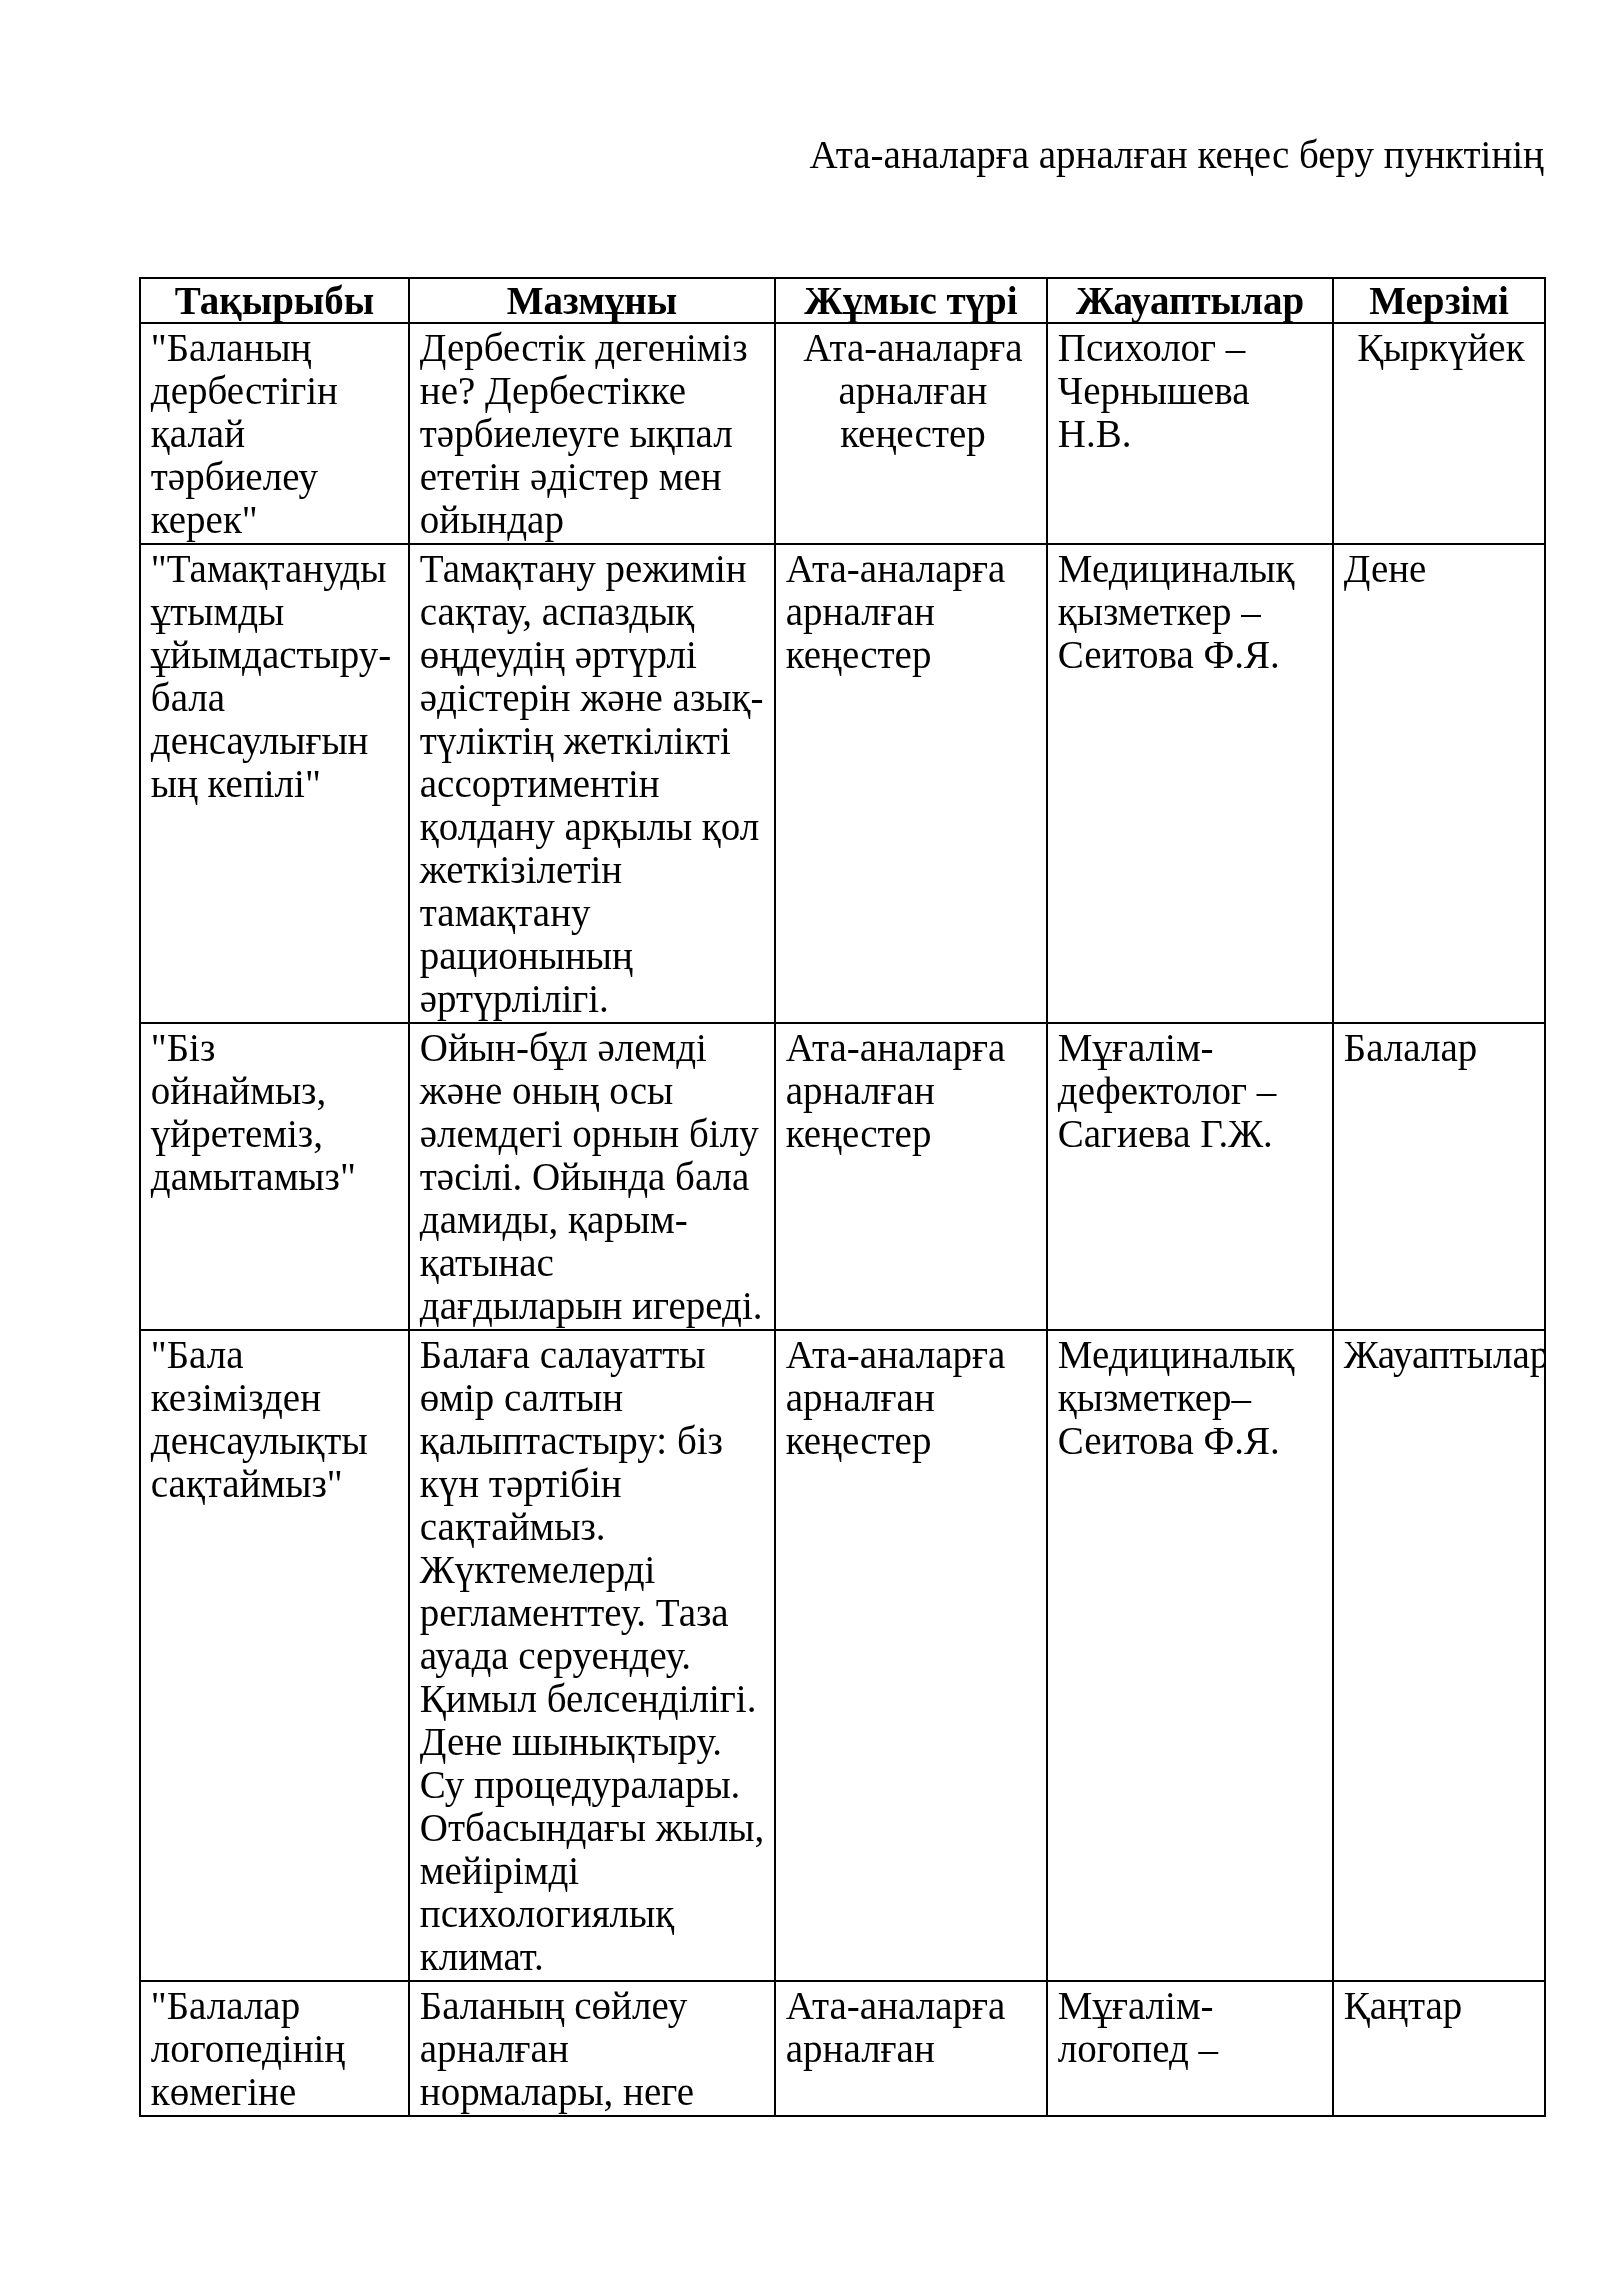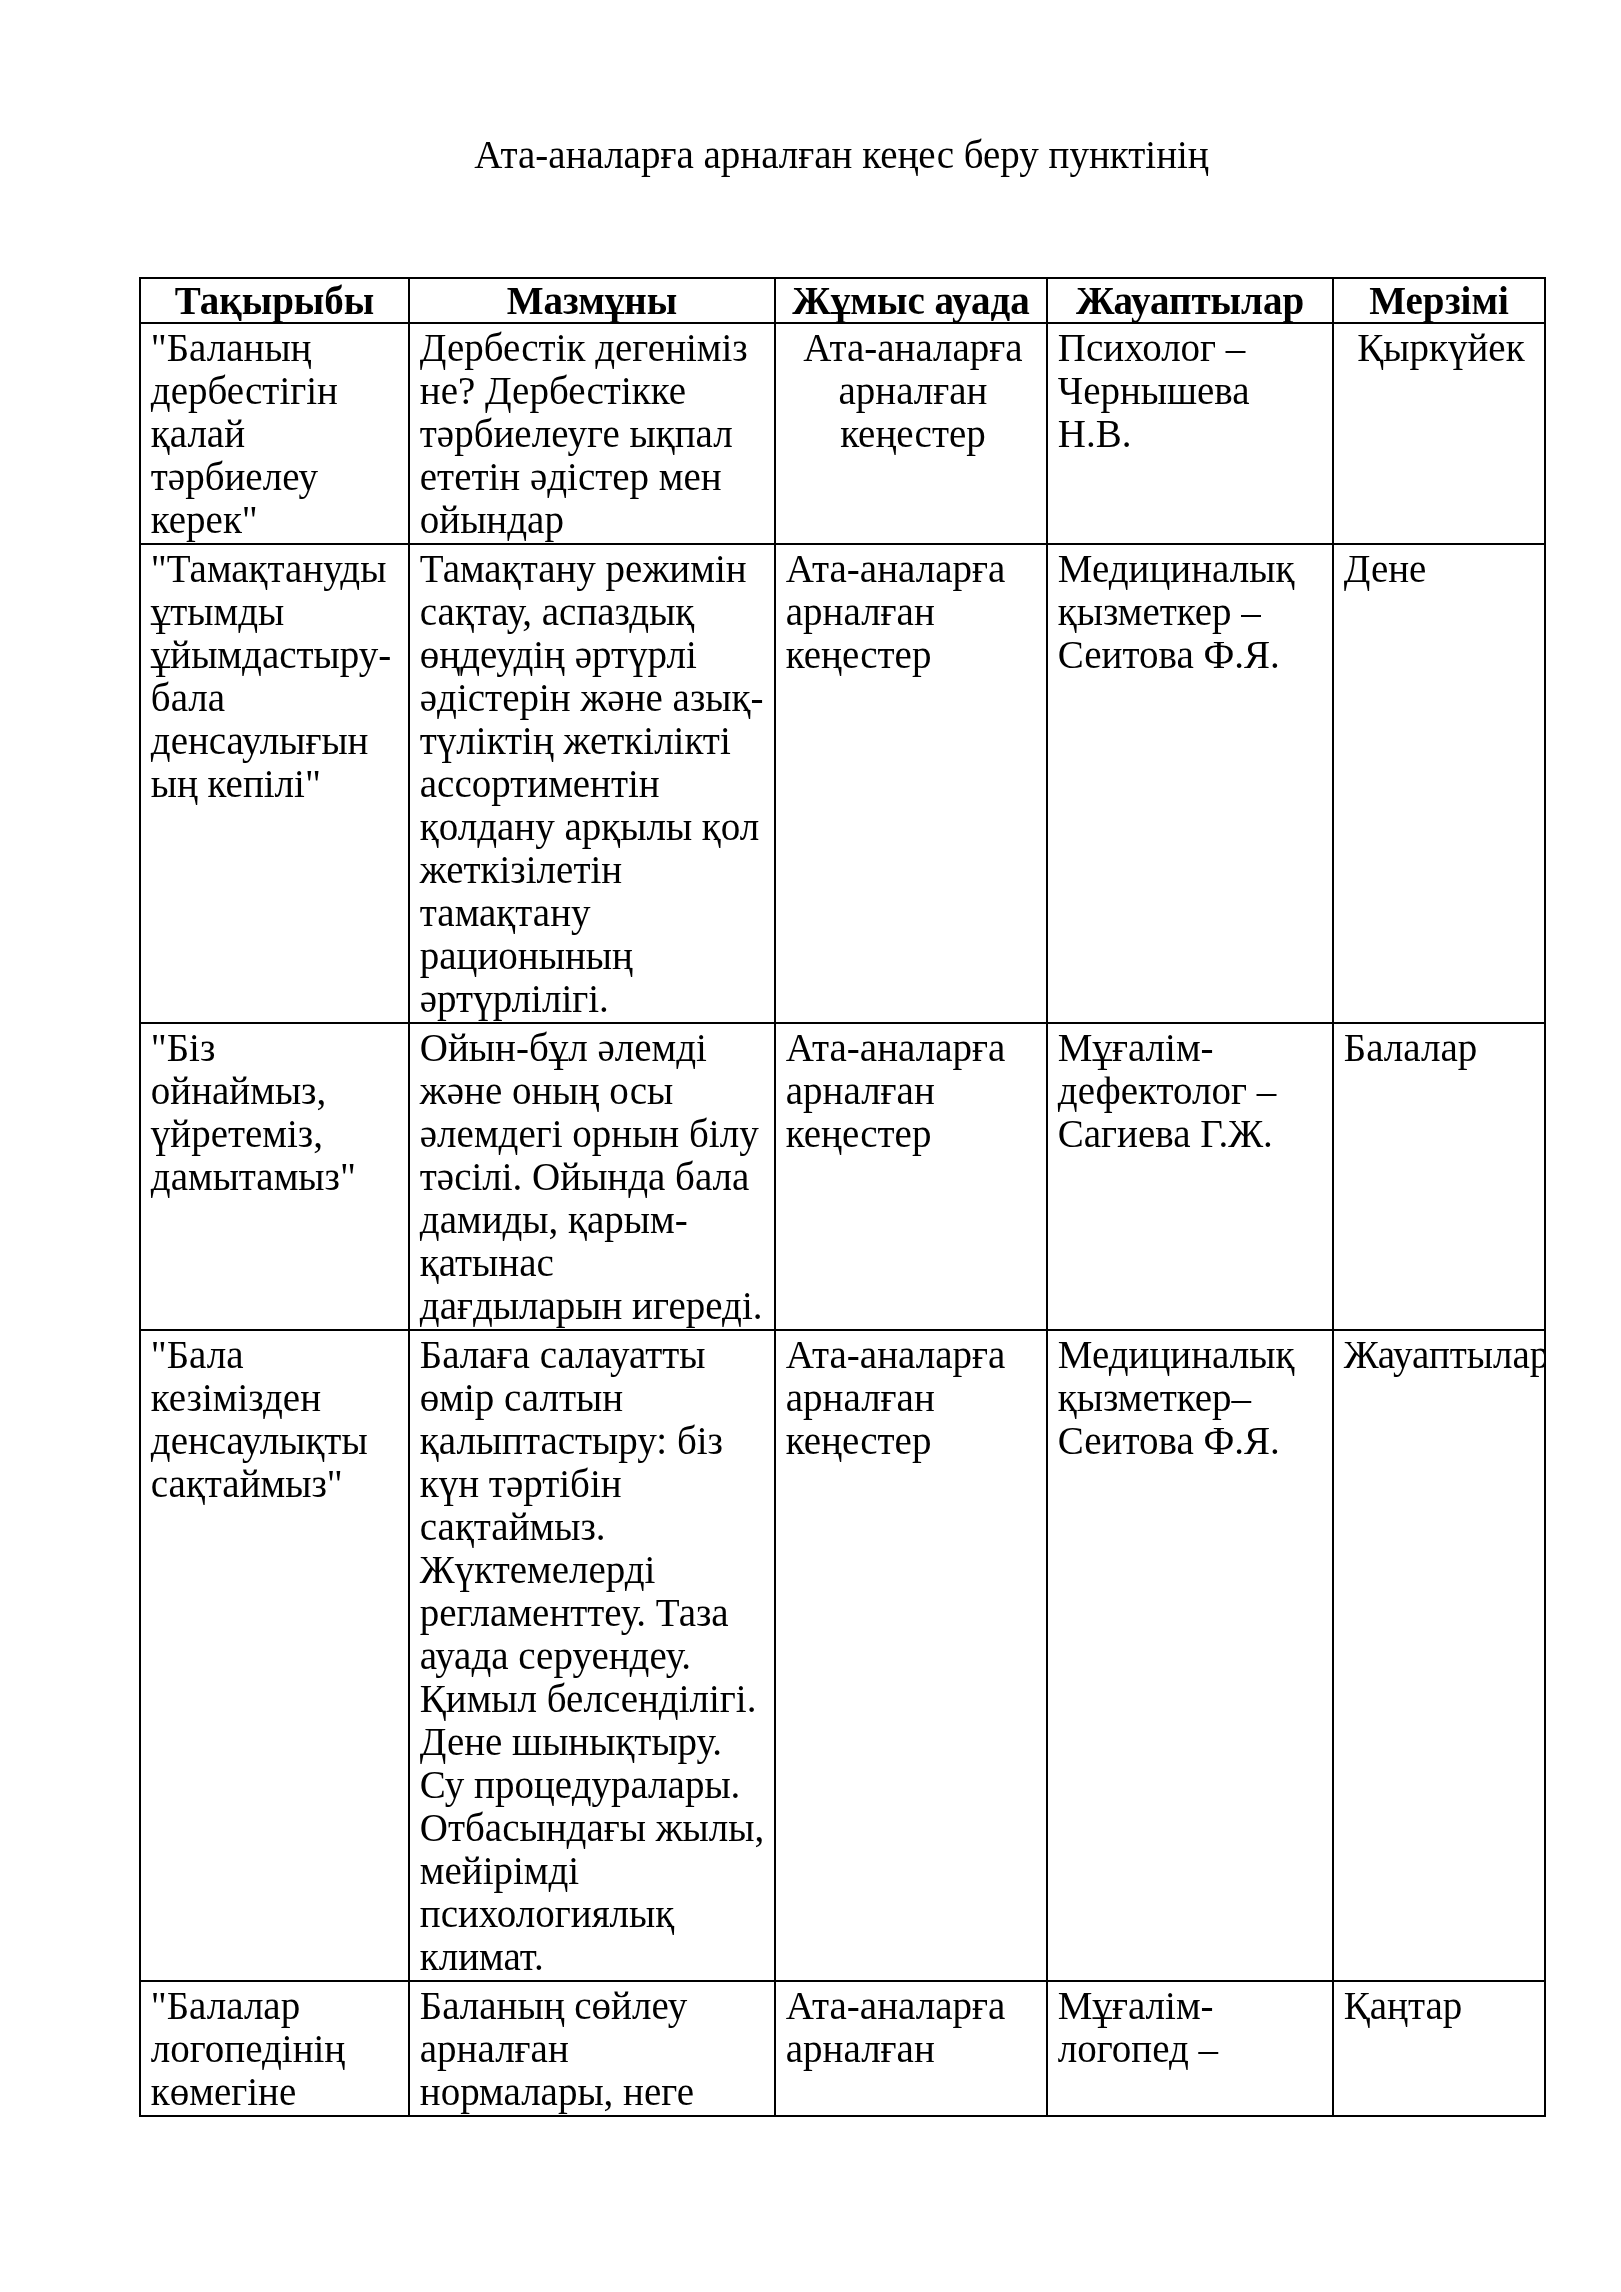--- a/index.html
+++ b/index.html
@@ -13,21 +13,21 @@
     height: 2293px;
     font-family: "Liberation Serif", serif;
     color: #000000;
     overflow: hidden;
   }
   .doc-title {
     position: absolute;
     left: 139px;
     top: 131px;
     width: 1405px;
-    text-align: center;
+    text-align: right;
     font-size: 39px;
     line-height: 47px;
     font-weight: normal;
   }
   table.plan {
     position: absolute;
     left: 139px;
     top: 277px;
     width: 1405px;
     border-collapse: collapse;
@@ -70,21 +70,21 @@
     <col style="width:269px">
     <col style="width:366px">
     <col style="width:272px">
     <col style="width:286px">
     <col style="width:212px">
   </colgroup>
   <thead>
     <tr>
       <th>Тақырыбы</th>
       <th>Мазмұны</th>
-      <th>Жұмыс ауада</th>
+      <th>Жұмыс түрі</th>
       <th>Жауаптылар</th>
       <th>Мерзімі</th>
     </tr>
   </thead>
   <tbody>
     <tr>
       <td>"Баланың
 дербестігін
 қалай
 тәрбиелеу

